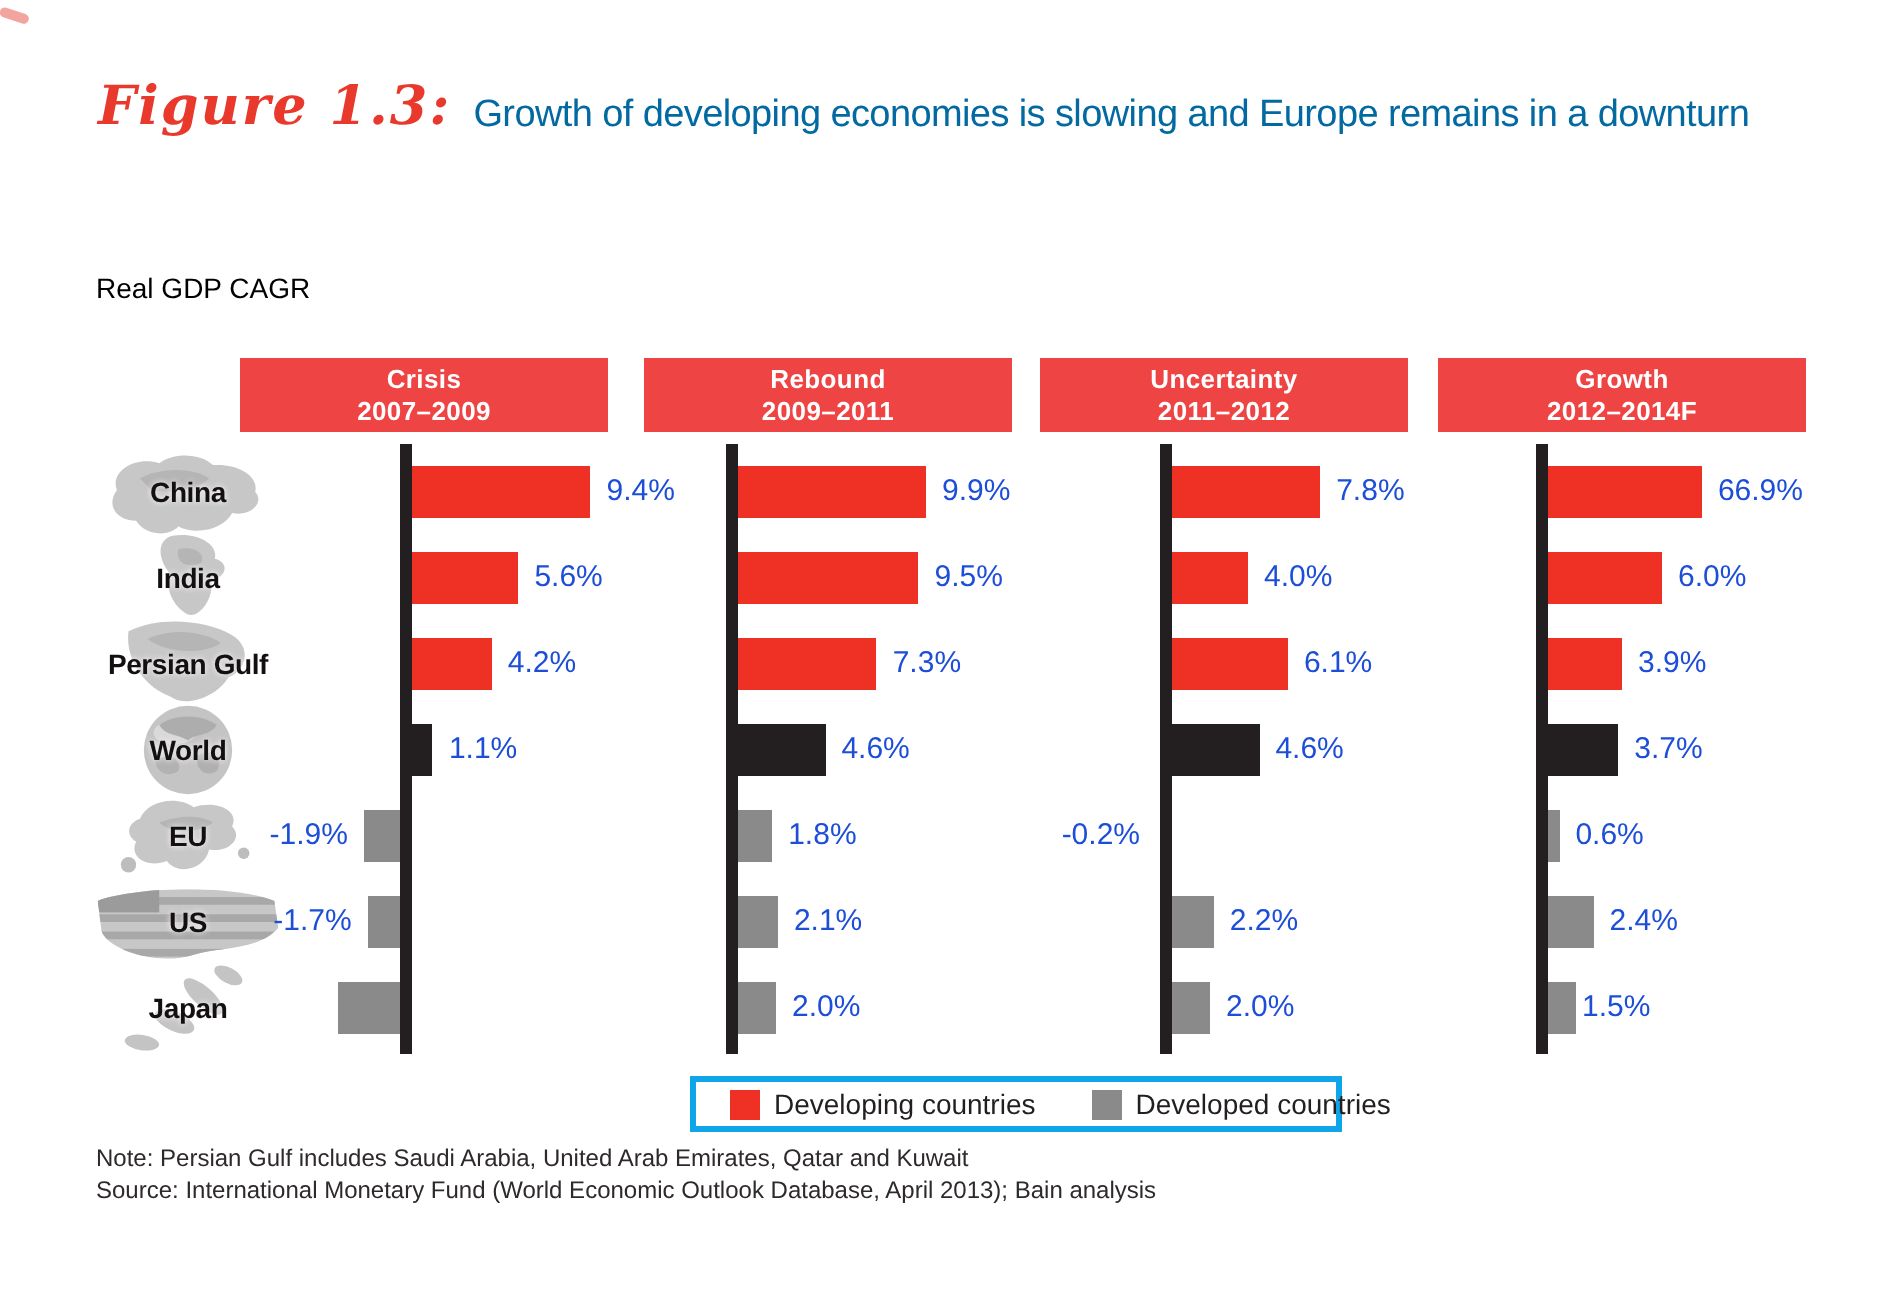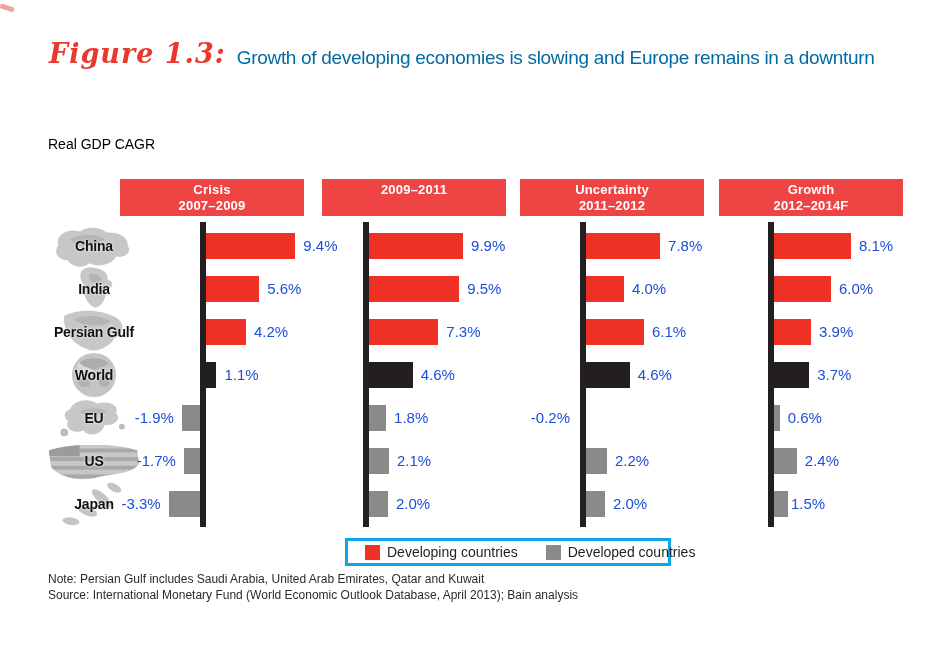--- a/index.html
+++ b/index.html
@@ -134,22 +134,22 @@
       <div class="val" style="top: 276px; left: 267.2px;">5.6%</div>
       <div class="bar" style="left: 206px; top: 319px; width: 39.9px; background: rgb(238, 49, 36);"></div>
       <div class="val" style="top: 319px; left: 253.9px;">4.2%</div>
       <div class="bar" style="left: 206px; top: 362px; width: 10.45px; background: rgb(35, 31, 32);"></div>
       <div class="val" style="top: 362px; left: 224.45px;">1.1%</div>
       <div class="bar" style="left: 181.95px; top: 405px; width: 18.05px; background: rgb(138, 138, 138);"></div>
       <div class="val" style="top: 405px; left: 0px; width: 173.95px; text-align: right;">-1.9%</div>
       <div class="bar" style="left: 183.85px; top: 448px; width: 16.15px; background: rgb(138, 138, 138);"></div>
       <div class="val" style="top: 448px; left: 0px; width: 175.85px; text-align: right;">-1.7%</div>
       <div class="bar" style="left: 168.65px; top: 491px; width: 31.35px; background: rgb(138, 138, 138);"></div>
-      <div class="val" style="top: 491px; left: 0px; width: 160.65px; text-align: right;">-3.3%</div>
       <div class="phead" style="left: 322px; top: 179px; width: 184px; height: 37px;">
+        <div>Rebound</div>
         <div>2009–2011</div>
       </div>
       <div class="axis" style="left: 363px; top: 222px; width: 6px; height: 305px;"></div>
       <div class="bar" style="left: 369px; top: 233px; width: 94.05px; background: rgb(238, 49, 36);"></div>
       <div class="val" style="top: 233px; left: 471.05px;">9.9%</div>
       <div class="bar" style="left: 369px; top: 276px; width: 90.25px; background: rgb(238, 49, 36);"></div>
       <div class="val" style="top: 276px; left: 467.25px;">9.5%</div>
       <div class="bar" style="left: 369px; top: 319px; width: 69.35px; background: rgb(238, 49, 36);"></div>
       <div class="val" style="top: 319px; left: 446.35px;">7.3%</div>
       <div class="bar" style="left: 369px; top: 362px; width: 43.7px; background: rgb(35, 31, 32);"></div>
@@ -177,21 +177,21 @@
       <div class="bar" style="left: 586px; top: 448px; width: 20.9px; background: rgb(138, 138, 138);"></div>
       <div class="val" style="top: 448px; left: 614.9px;">2.2%</div>
       <div class="bar" style="left: 586px; top: 491px; width: 19px; background: rgb(138, 138, 138);"></div>
       <div class="val" style="top: 491px; left: 613px;">2.0%</div>
       <div class="phead" style="left: 719px; top: 179px; width: 184px; height: 37px;">
         <div>Growth</div>
         <div>2012–2014F</div>
       </div>
       <div class="axis" style="left: 768px; top: 222px; width: 6px; height: 305px;"></div>
       <div class="bar" style="left: 774px; top: 233px; width: 76.95px; background: rgb(238, 49, 36);"></div>
-      <div class="val" style="top: 233px; left: 858.95px;">8.1%</div>
+      <div class="val" style="top: 233px; left: 858.95px;">66.9%</div>
       <div class="bar" style="left: 774px; top: 276px; width: 57px; background: rgb(238, 49, 36);"></div>
       <div class="val" style="top: 276px; left: 839px;">6.0%</div>
       <div class="bar" style="left: 774px; top: 319px; width: 37.05px; background: rgb(238, 49, 36);"></div>
       <div class="val" style="top: 319px; left: 819.05px;">3.9%</div>
       <div class="bar" style="left: 774px; top: 362px; width: 35.15px; background: rgb(35, 31, 32);"></div>
       <div class="val" style="top: 362px; left: 817.15px;">3.7%</div>
       <div class="bar" style="left: 774px; top: 405px; width: 5.7px; background: rgb(138, 138, 138);"></div>
       <div class="val" style="top: 405px; left: 787.7px;">0.6%</div>
       <div class="bar" style="left: 774px; top: 448px; width: 22.8px; background: rgb(138, 138, 138);"></div>
       <div class="val" style="top: 448px; left: 804.8px;">2.4%</div>

